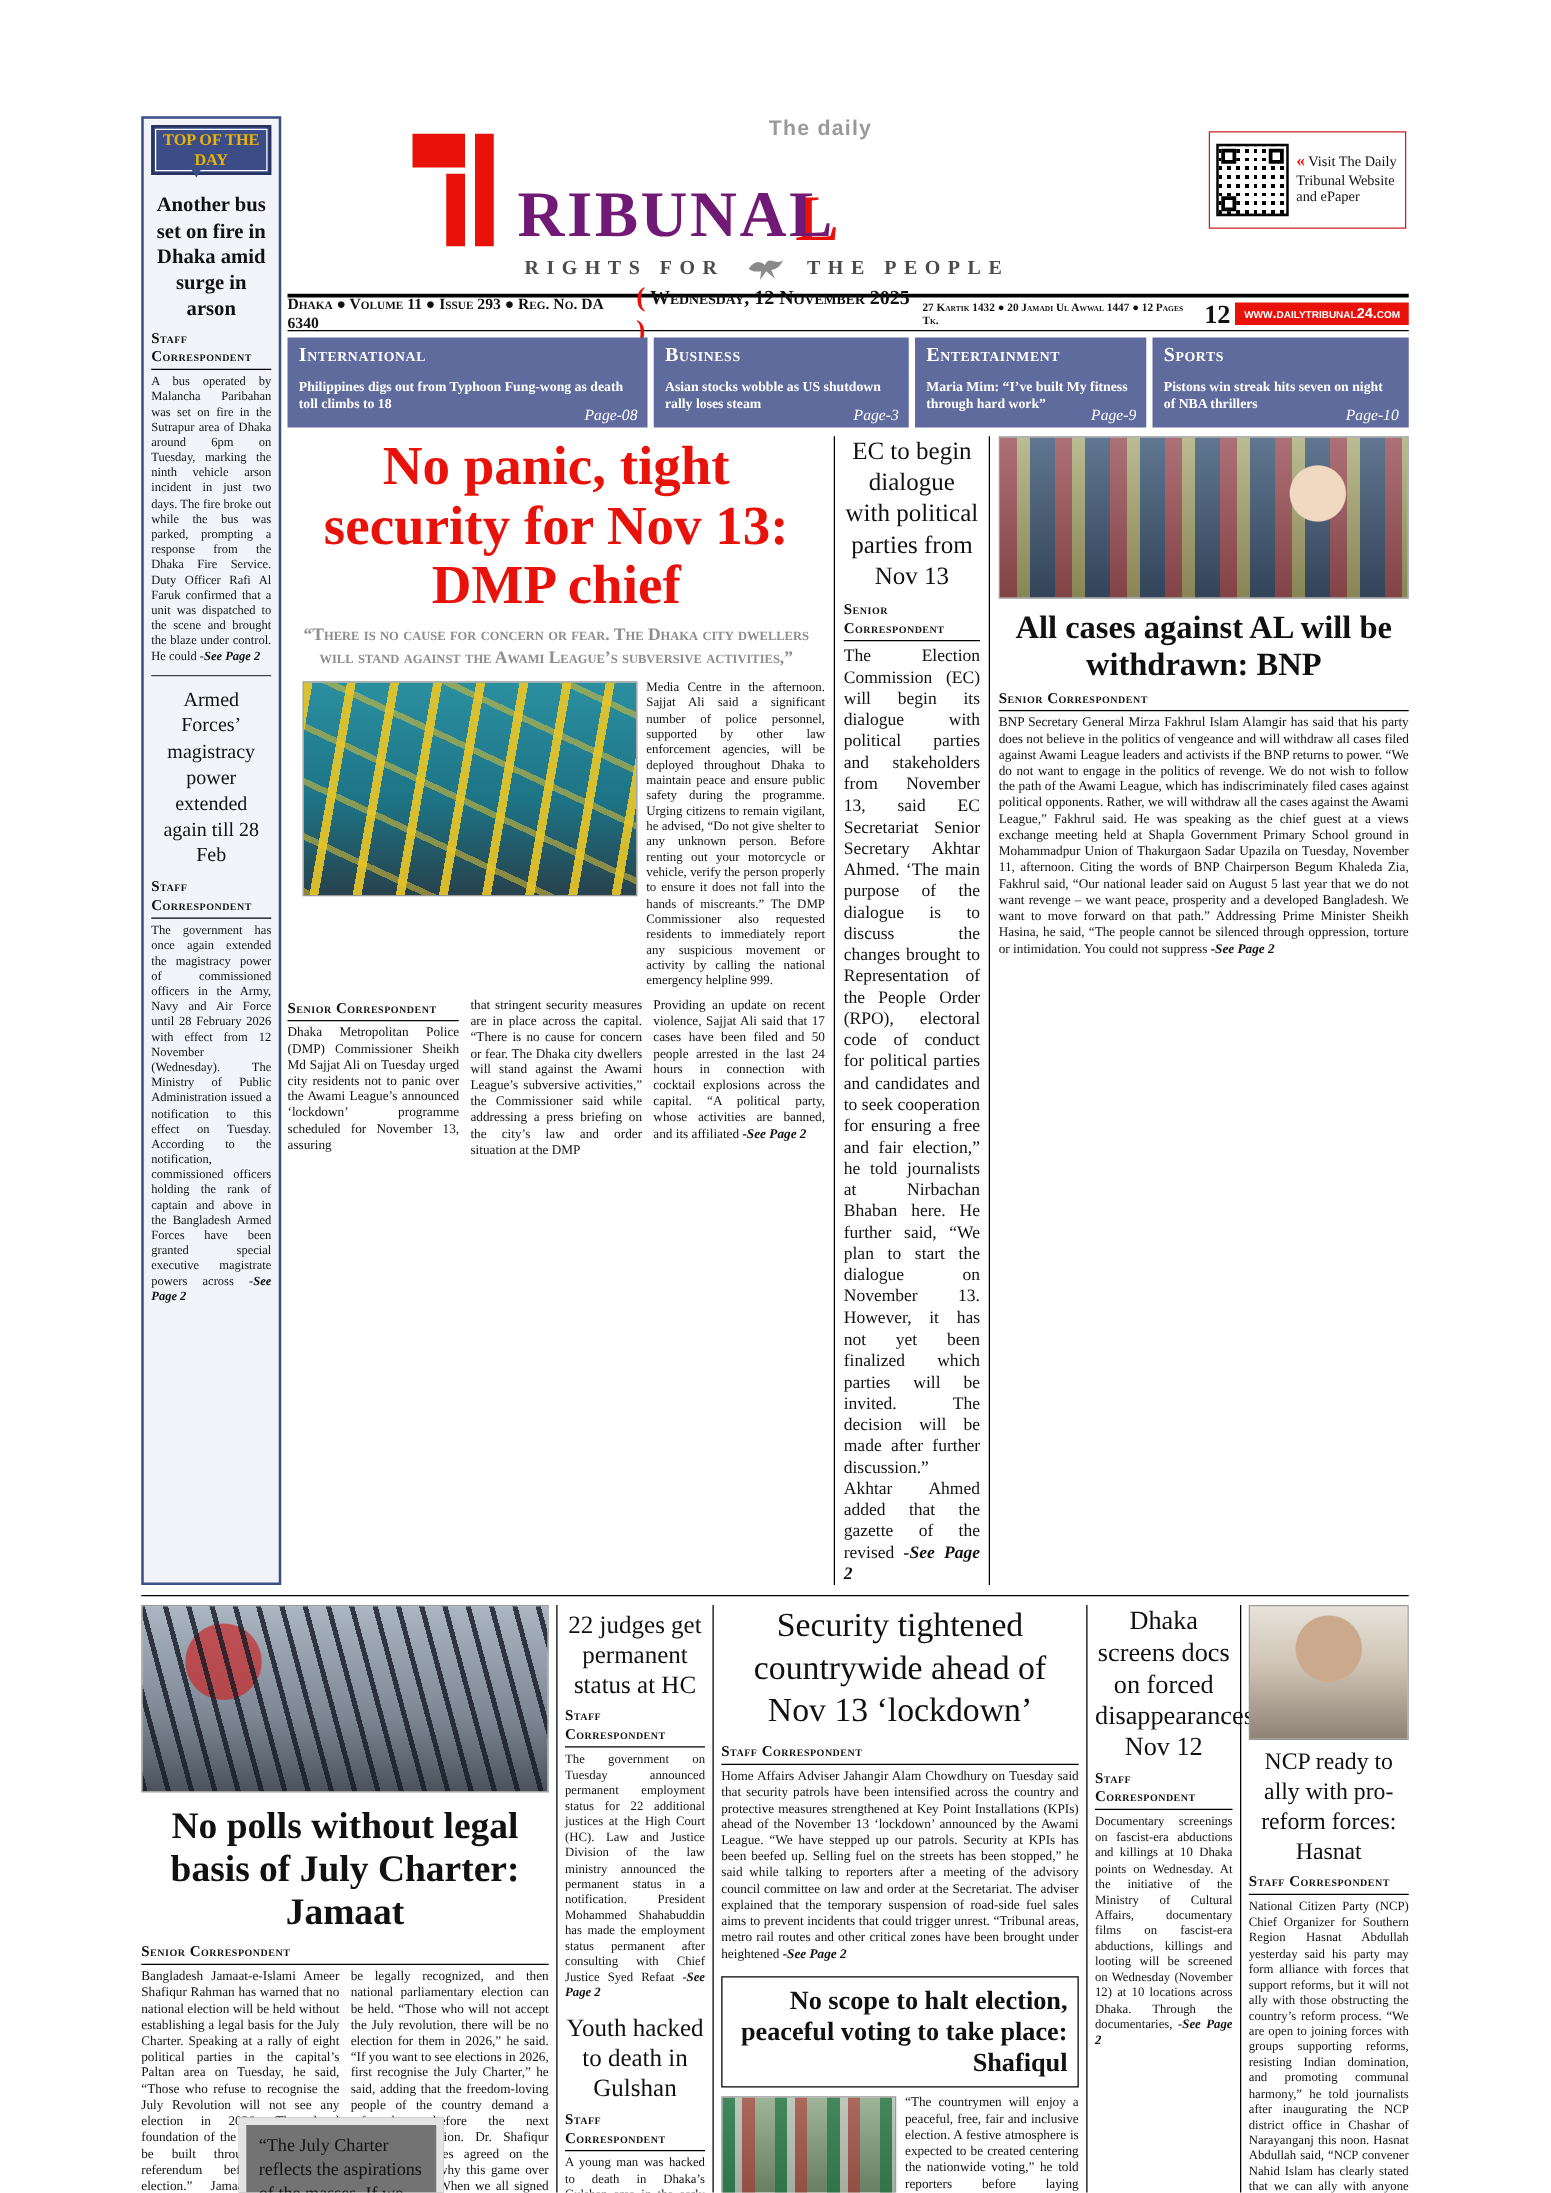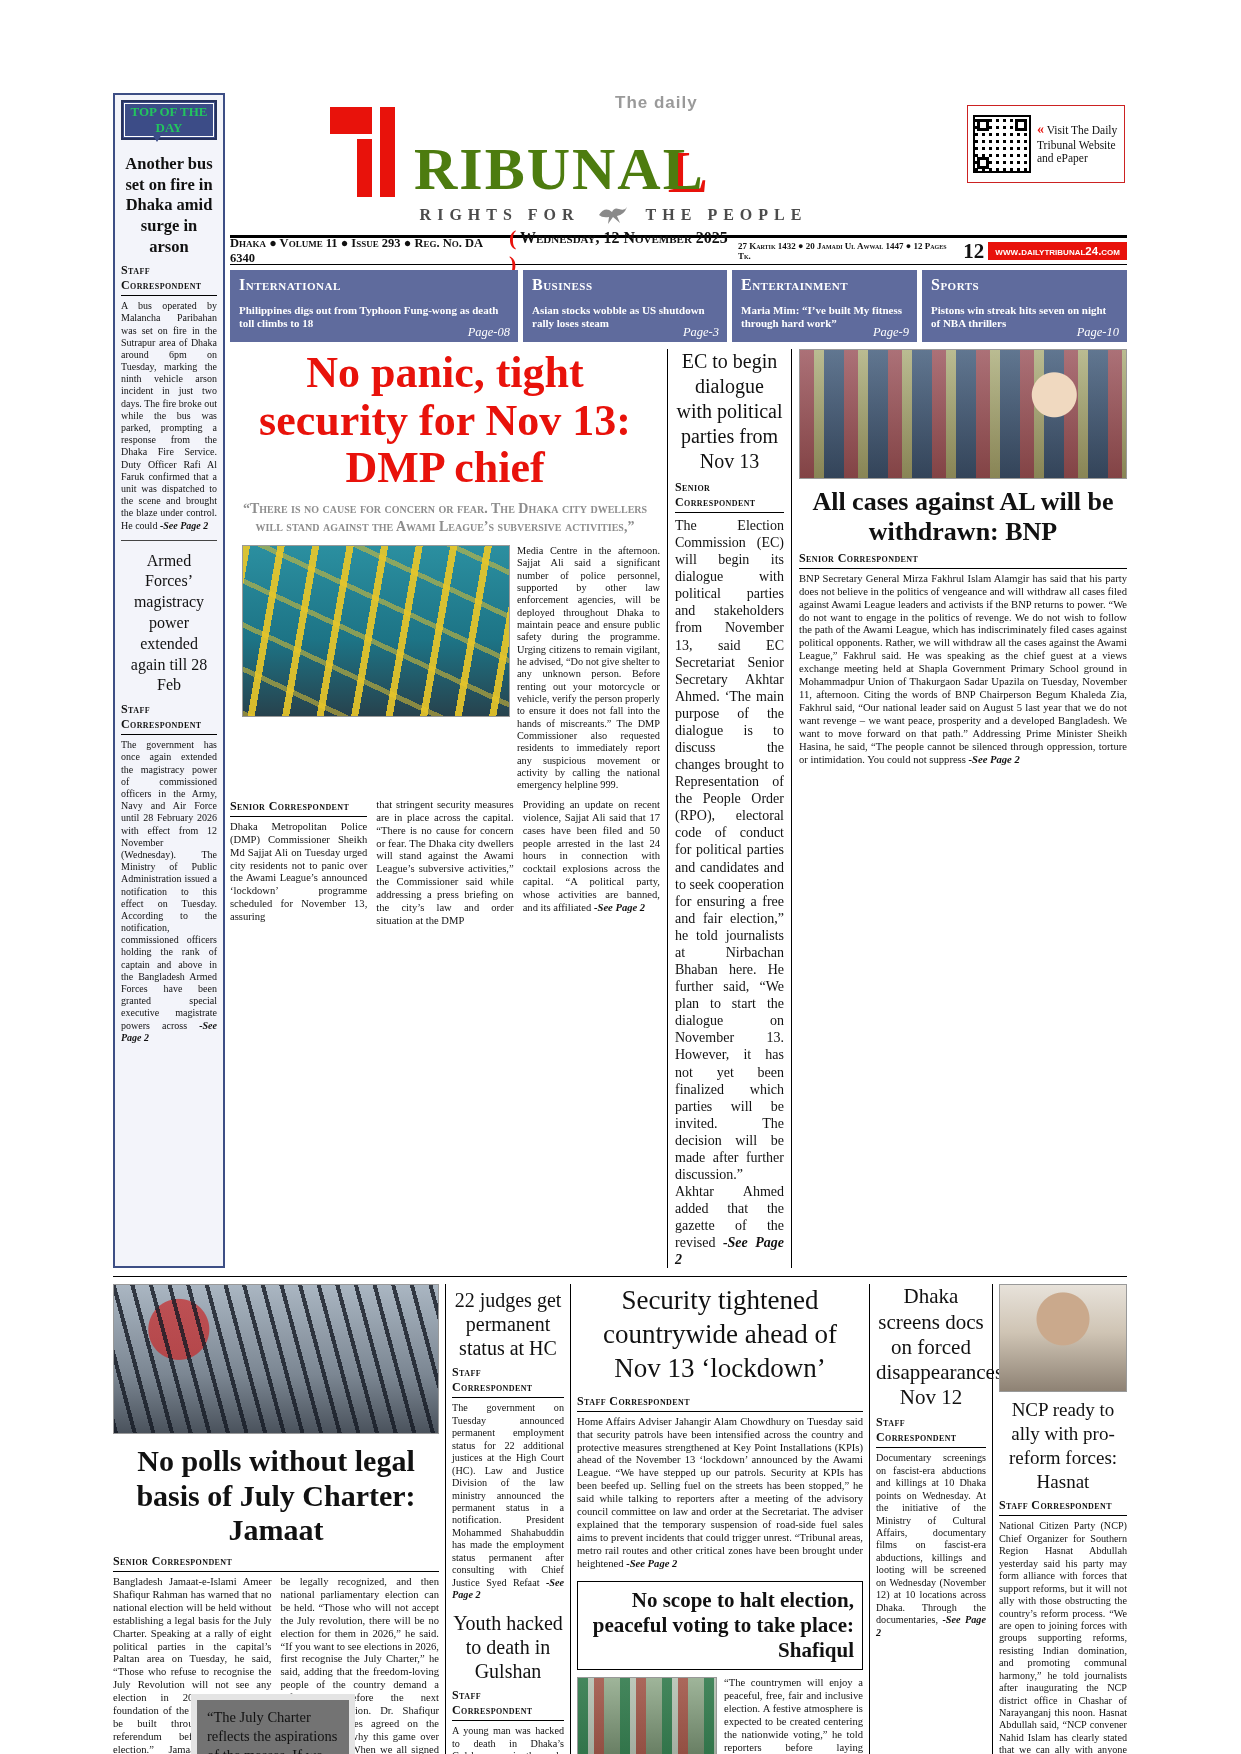--- a/index.html
+++ b/index.html
@@ -10,21 +10,21 @@
   
   .byline { font-weight:bold; font-variant:small-caps; font-size:12px; letter-spacing:.4px;
             border-bottom:1.6px solid #000; padding-bottom:2px; margin-bottom:4px; }
   .body-txt { font-size:10.6px; line-height:1.22; text-align:justify; }
   .jump { font-weight:bold; font-style:italic; }
   .photo { width:100%; border:1px solid #bbb; }
 
   
   .row-a { display:flex; gap:5px; }
   .sidebar { width:112px; border:2px solid #3d4e85; background:#f3f4fa; padding:5px 6px 8px; }
-  .tod-badge { background:#3c4c87; color:#22c55e; font-weight:bold; font-size:13px; text-align:center;
+  .tod-badge { background:#3c4c87; color:#eab308; font-weight:bold; font-size:13px; text-align:center;
                border:2px solid #27325e; outline:1px solid #fff; outline-offset:-4px;
                padding:2px 1px; position:relative; margin-bottom:14px; }
   .tod-badge:after { content:""; position:absolute; left:28px; bottom:-10px; border:6px solid transparent;
                border-top:10px solid #3c4c87; }
   .sb-h1 { font-size:16.5px; font-weight:bold; text-align:center; line-height:1.25; margin-bottom:6px; }
   .sb-h2 { font-size:16px; font-weight:normal; text-align:center; line-height:1.3; margin:10px 0 6px; }
   .sb-div { border-top:1.5px solid #444; margin-top:8px; }
   .sidebar .body-txt { font-size:10px; }
 
   .main-right { flex:1; }
@@ -32,21 +32,21 @@
   
   .masthead { position:relative; height:142px; }
   .the-daily { position:absolute; left:385px; top:0; font-family:"Liberation Sans",sans-serif;
                font-weight:bold; color:#9a9a9a; font-size:17px; letter-spacing:1px; }
   .logo-row { position:absolute; left:100px; top:14px; display:flex; align-items:flex-end; }
   .logo-t { width:76px; height:90px; position:relative; margin-right:8px; }
   .logo-t div { position:absolute; background:#e8120b; }
   .t-a { left:0; top:0; width:42px; height:27px; }
   .t-b { left:27px; top:32px; width:15px; height:58px; }
   .t-c { left:50px; top:0; width:15px; height:90px; }
-  .logo-word { font-size:60px; font-weight:bold; line-height:.92; letter-spacing:2px; color:#4d7c0f; }
+  .logo-word { font-size:52px; font-weight:bold; line-height:.92; letter-spacing:2px; color:#701a75; }
   .logo-l { text-shadow:5px 3px 0 #e8120b; }
   .tagline { position:absolute; left:0; right:130px; top:112px; display:flex; justify-content:center;
              align-items:center; gap:18px; color:#4c4c4c; font-weight:bold; font-size:16px; letter-spacing:6px; }
   .visit-box { position:absolute; right:2px; top:12px; width:158px; height:78px; border:1.5px solid #c22;
                display:flex; align-items:center; gap:6px; padding:5px; background:#fff; }
   .qr { width:58px; height:58px; border:2px solid #000; position:relative; flex:none;
         background:repeating-linear-gradient(0deg,#000 0 3px,#fff 3px 7px),
                    repeating-linear-gradient(90deg,#000 0 3px,#fff 3px 7px);
         background-blend-mode:screen; }
   .qr i { position:absolute; width:12px; height:12px; border:3px solid #000; background:#fff; }

